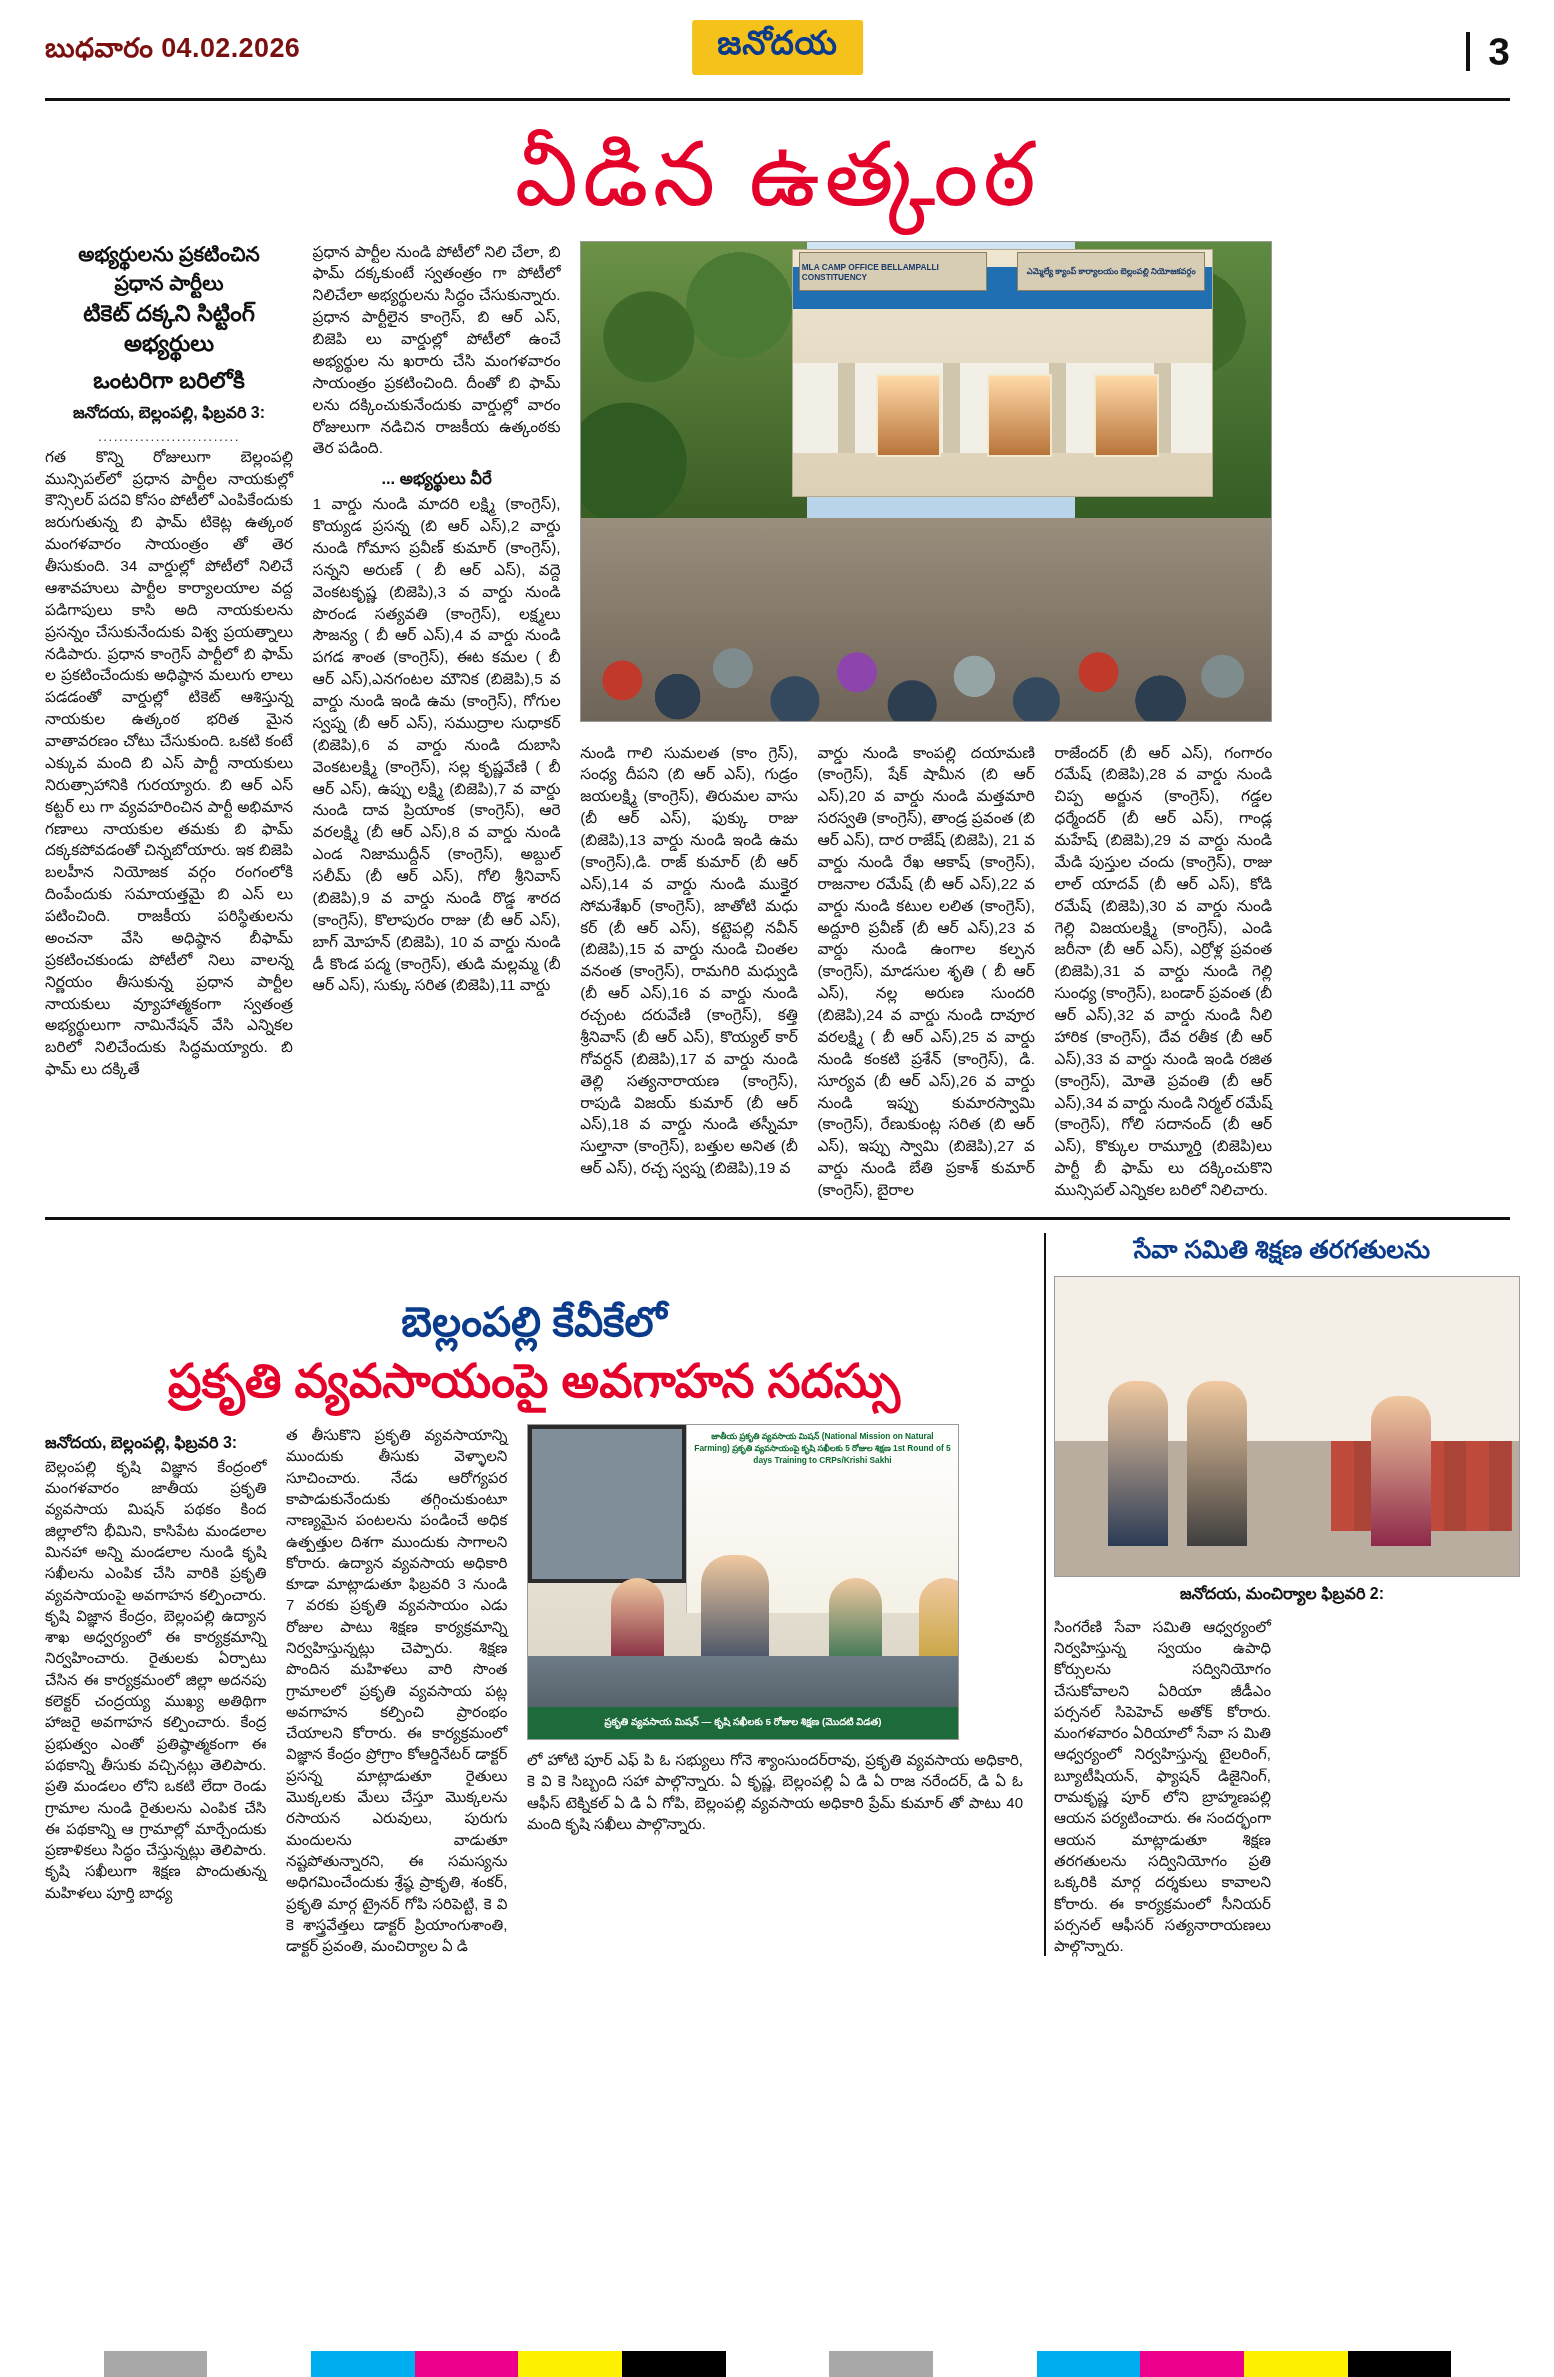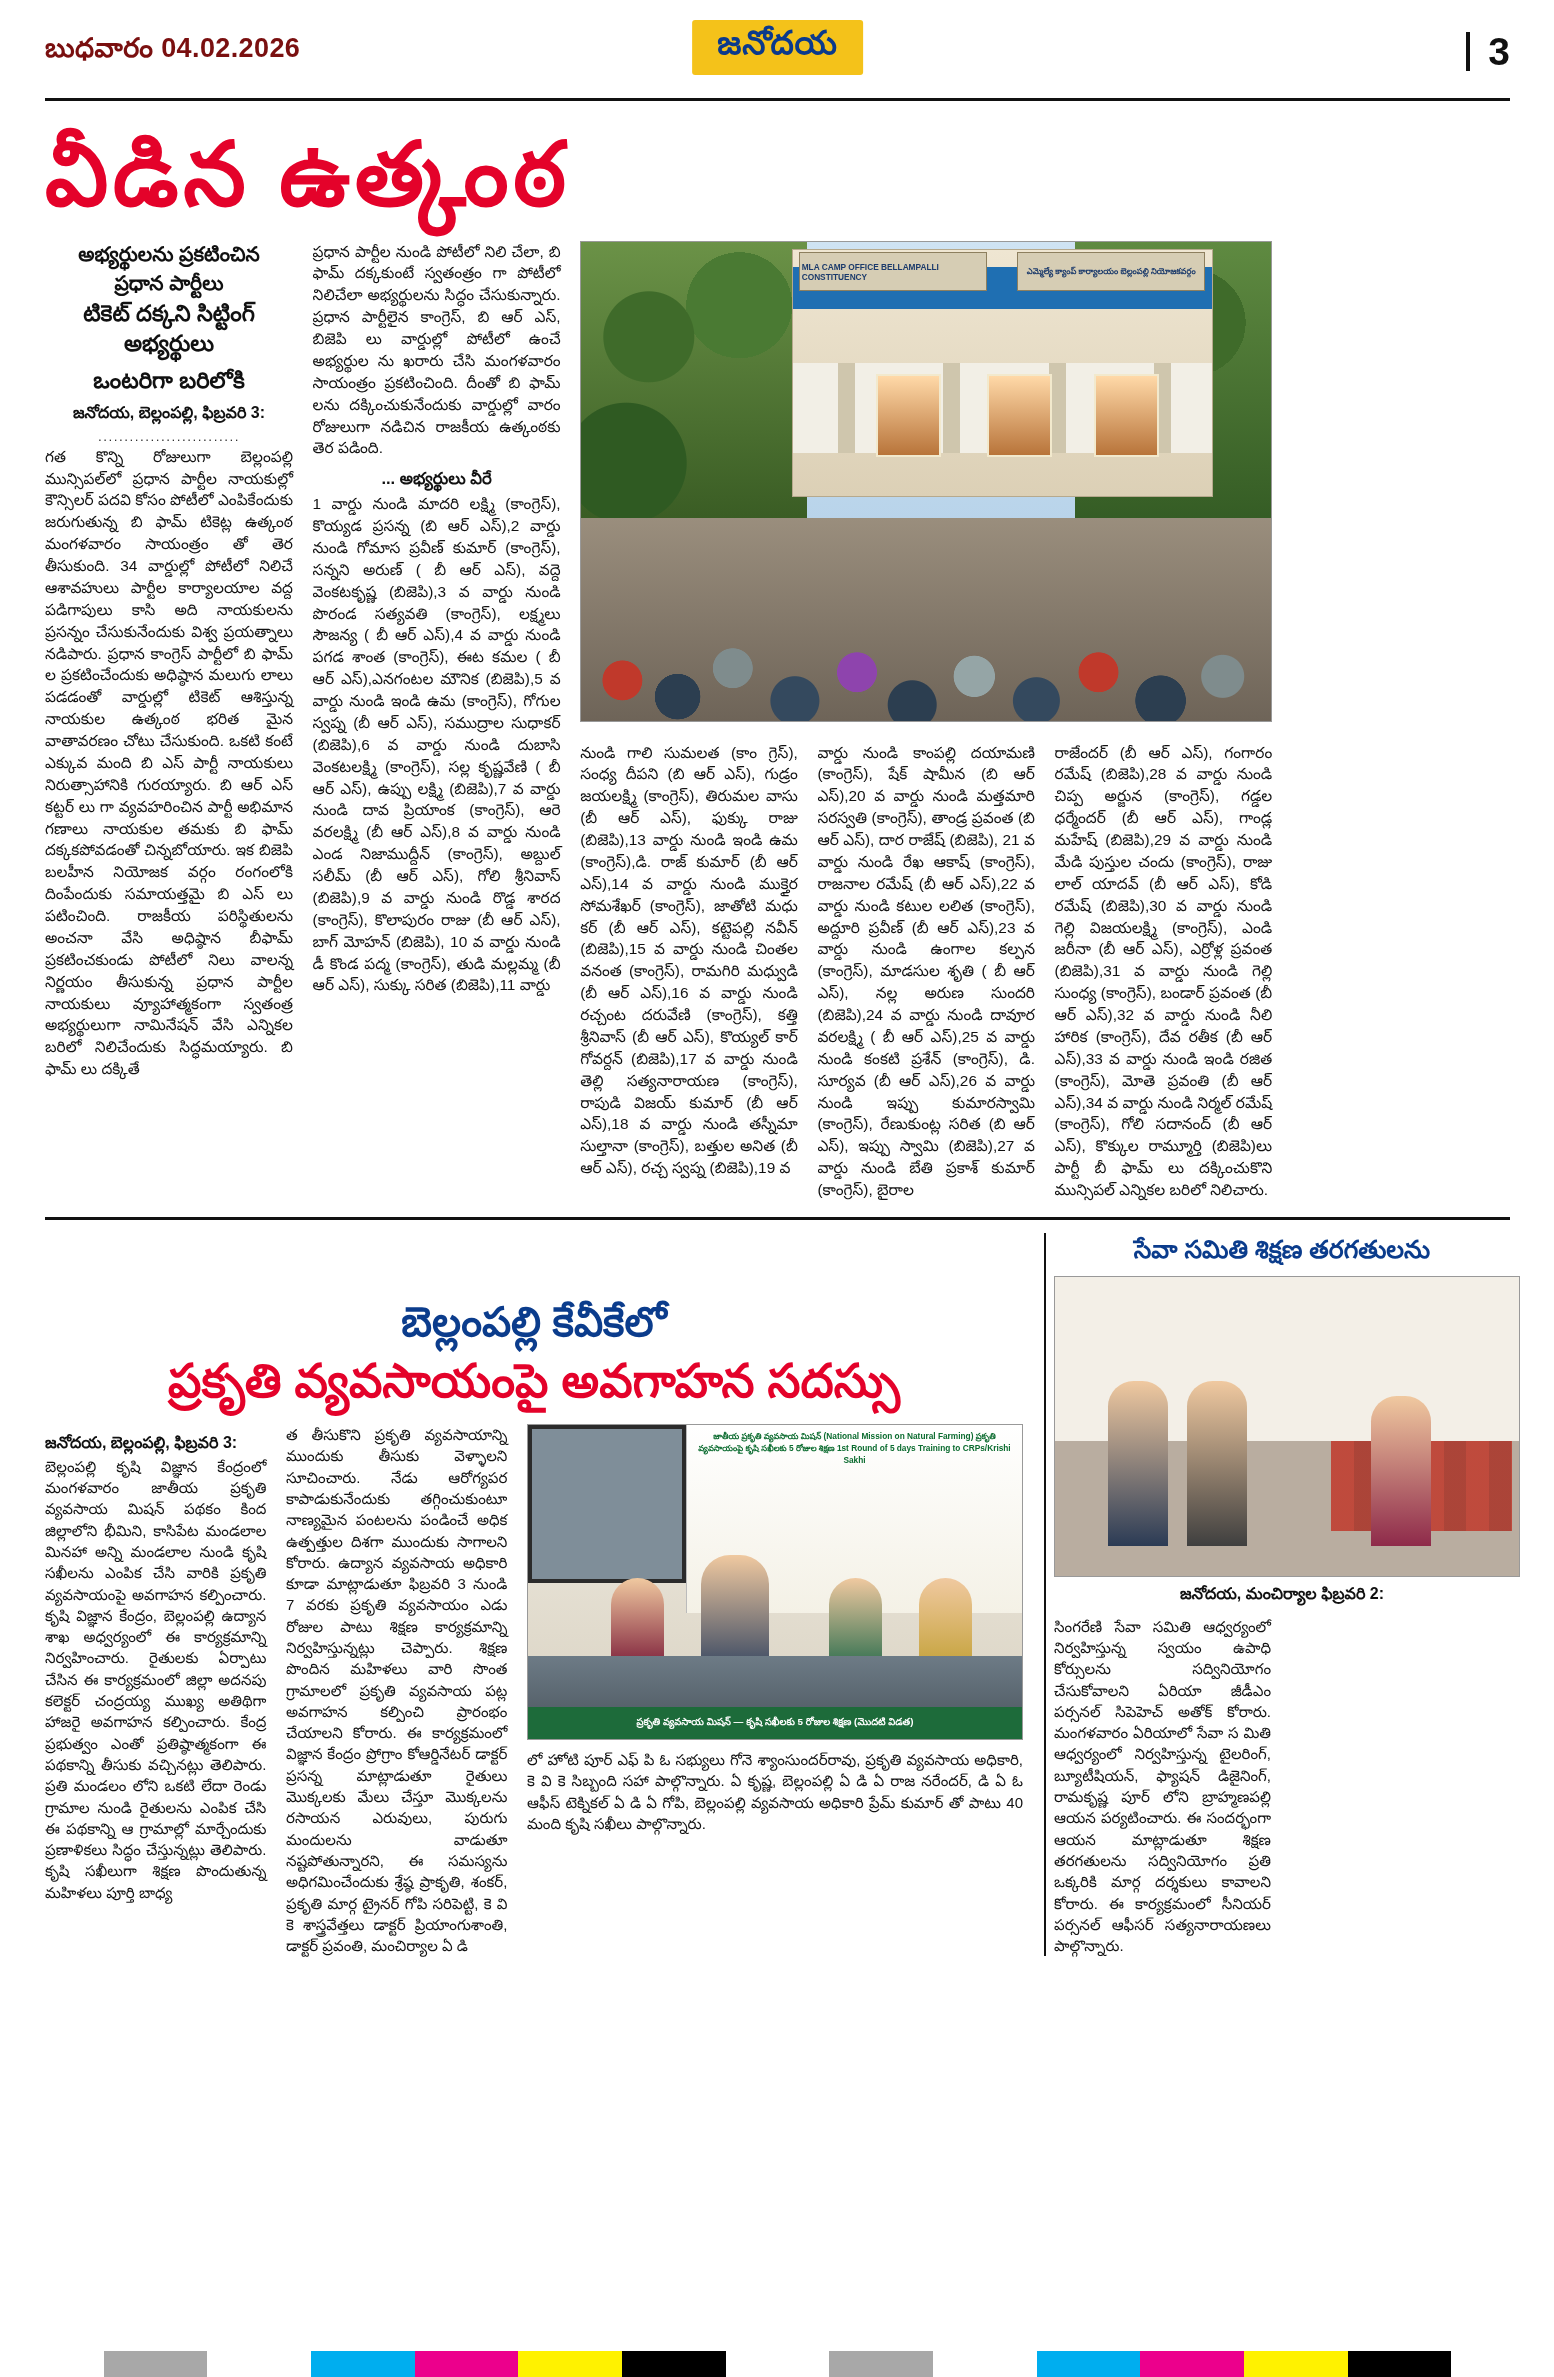--- a/index.html
+++ b/index.html
@@ -61,23 +61,24 @@
     line-height: 1;
   }
   .rule-top {
     height: 3px;
     background: #111;
     margin-top: 7.5px;
   }
 
   
   .main-headline {
+    text-align: center;
     color: #e4022a;
     font-size: 89px;
-    font-weight: bold;
+    font-weight: normal;
     letter-spacing: 4.5px;
     padding: 27px 0 19.6px 0;
     line-height: 1.05;
   }
 
   
   .top-article {
     display: flex;
     gap: 19.6px;
     align-items: flex-start;
@@ -221,21 +222,21 @@
 
   .lower-body {
     display: flex;
     gap: 19.6px;
     margin-top: 13.5px;
     align-items: flex-start;
   }
   .lc { width: 226px; font-size: 15px; line-height: 1.42; text-align: justify; }
 
   .photo-seminar {
-    width: 496px; height: 316px; border: 0.8px solid #999; position: relative; overflow: hidden;
+    width: 432px; height: 316px; border: 0.8px solid #999; position: relative; overflow: hidden;
     background: linear-gradient(#f0ece2, #d9d2c2);
   }
   .sem-banner {
     position:absolute; left:158px; top:0; right:0; height:188px;
     background: linear-gradient(#ffffff, #f4f1e6);
     border-left:1.5px solid #bbb;
     padding:6px; font-size:8.3px; color:#0b6b2f; text-align:center; font-weight:bold;
   }
   .sem-screen { position:absolute; left:0; top:0; width:158px; height:158px; background:#7f8e99; border:4.5px solid #2b2b2b; }
   .sem-table { position:absolute; left:0; right:0; bottom:0; height:83px; background:linear-gradient(#6d7b86,#49535b); }

